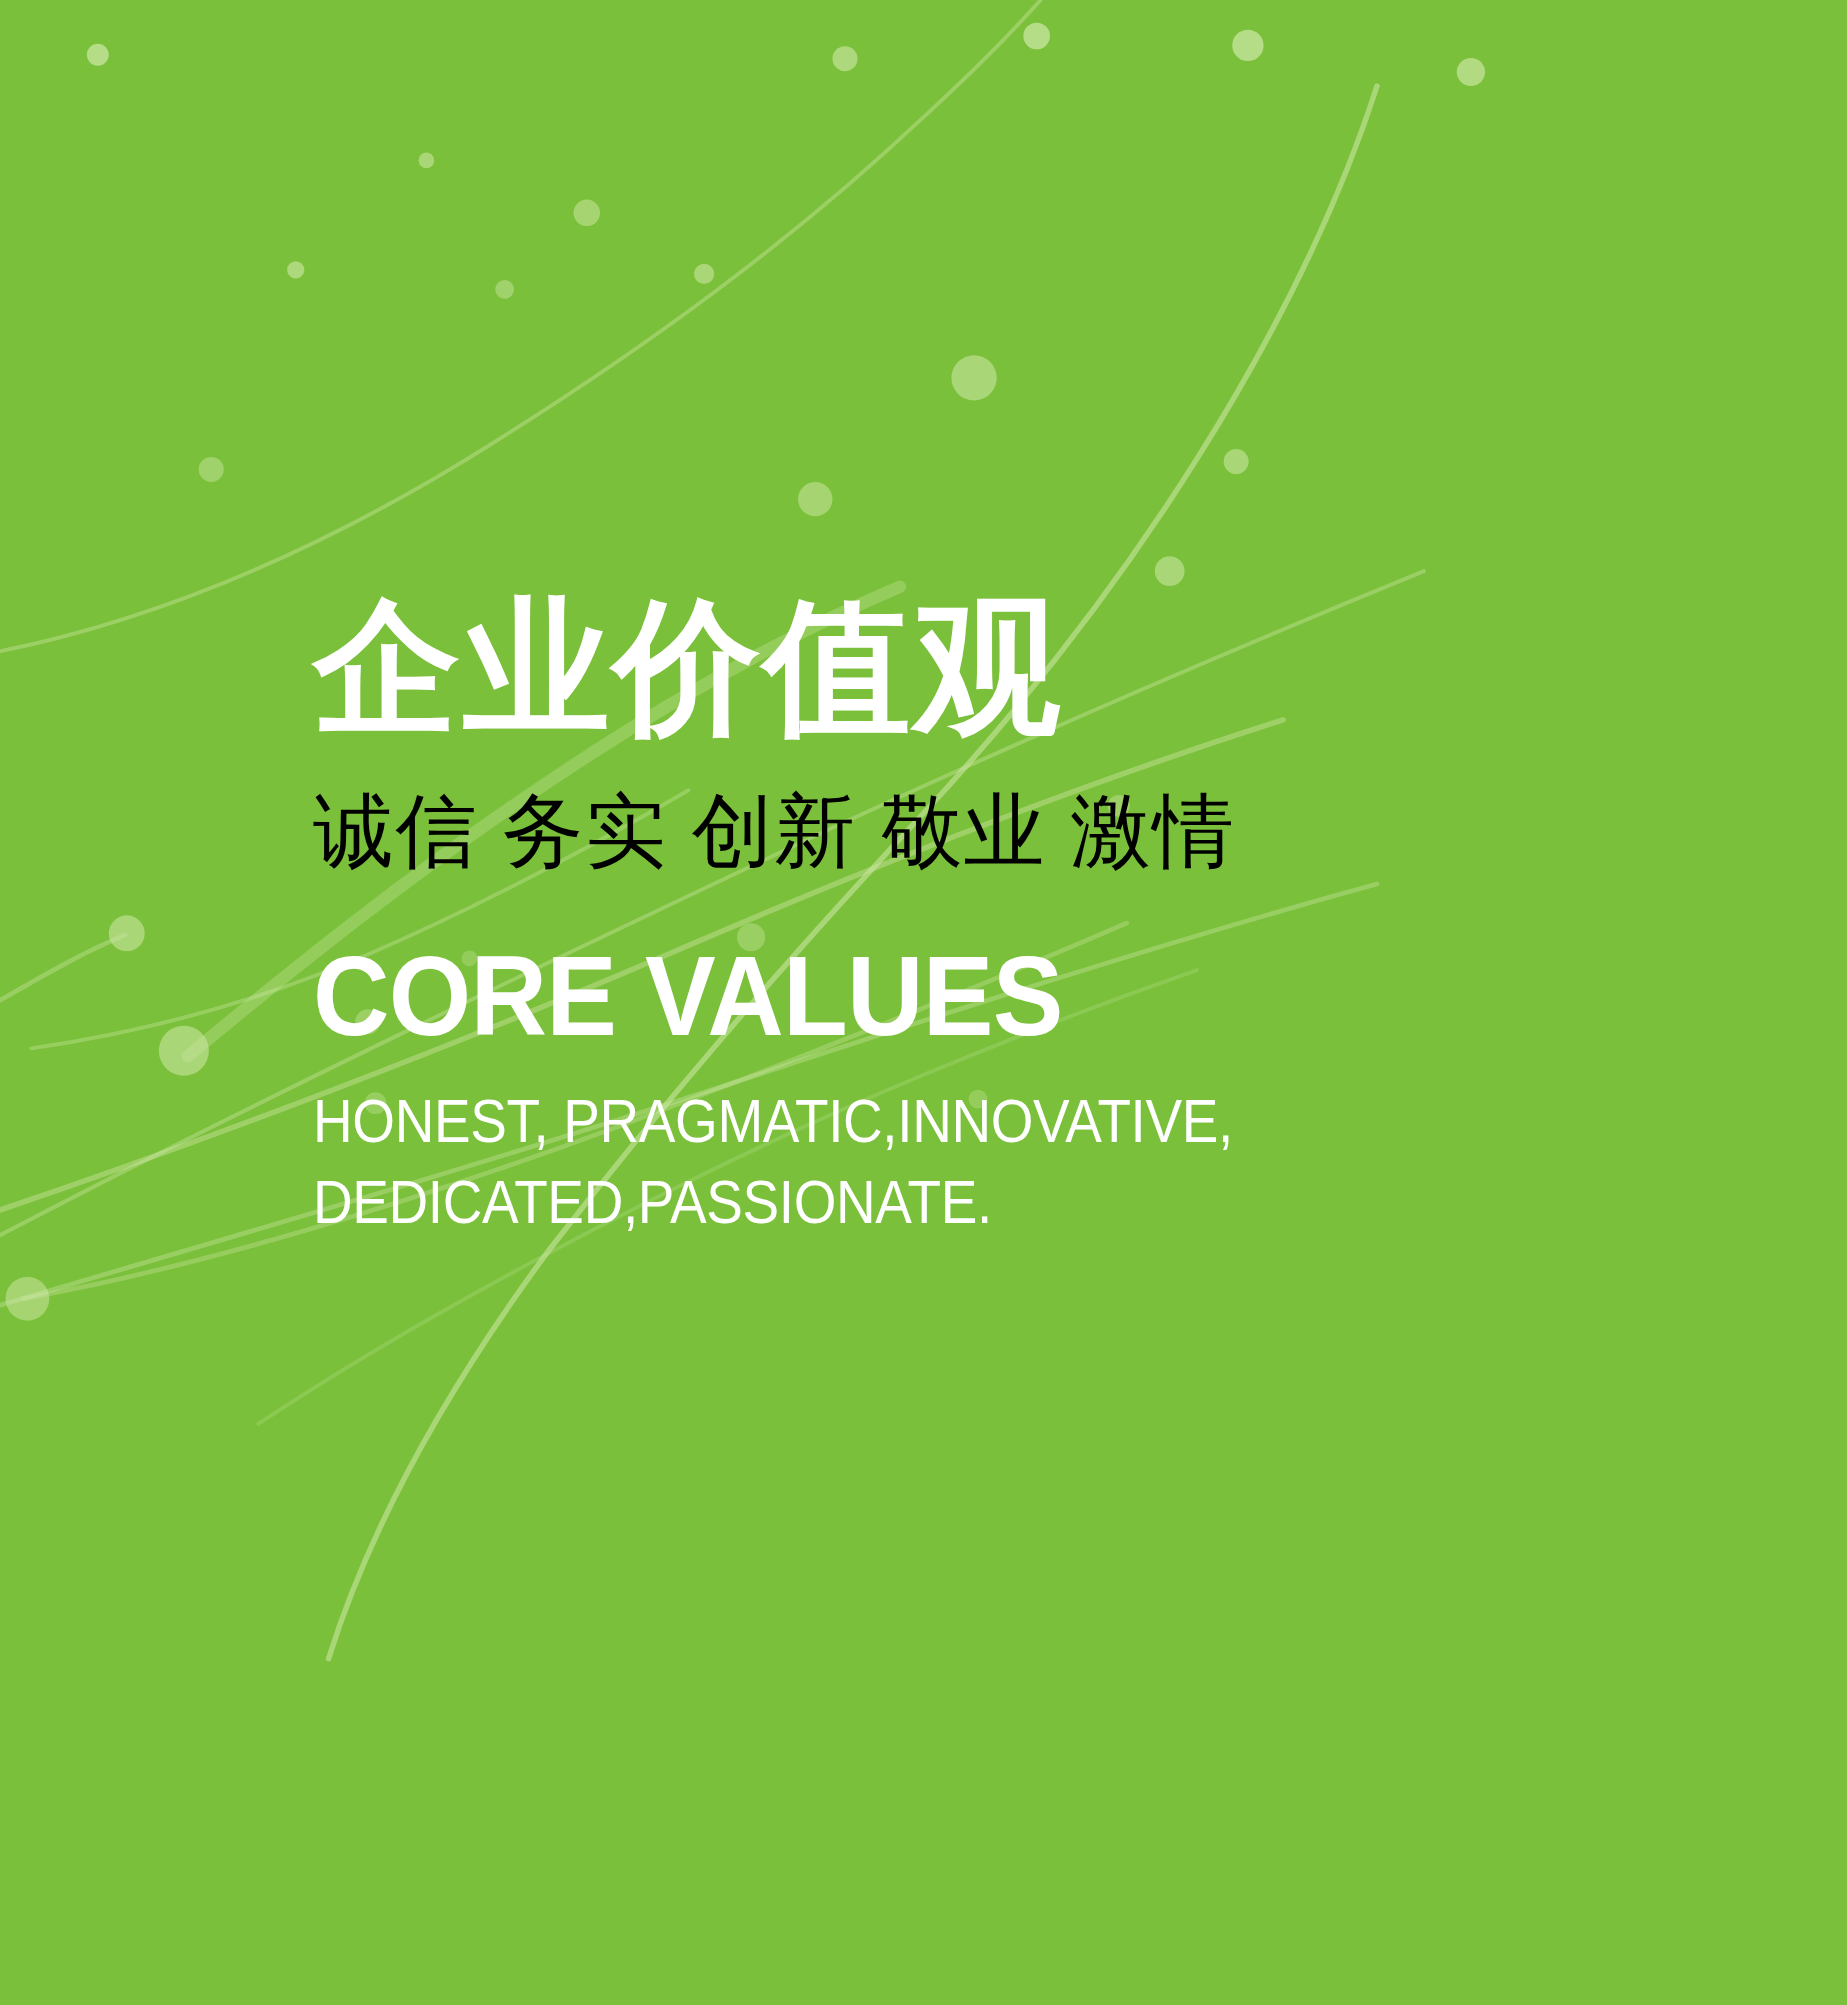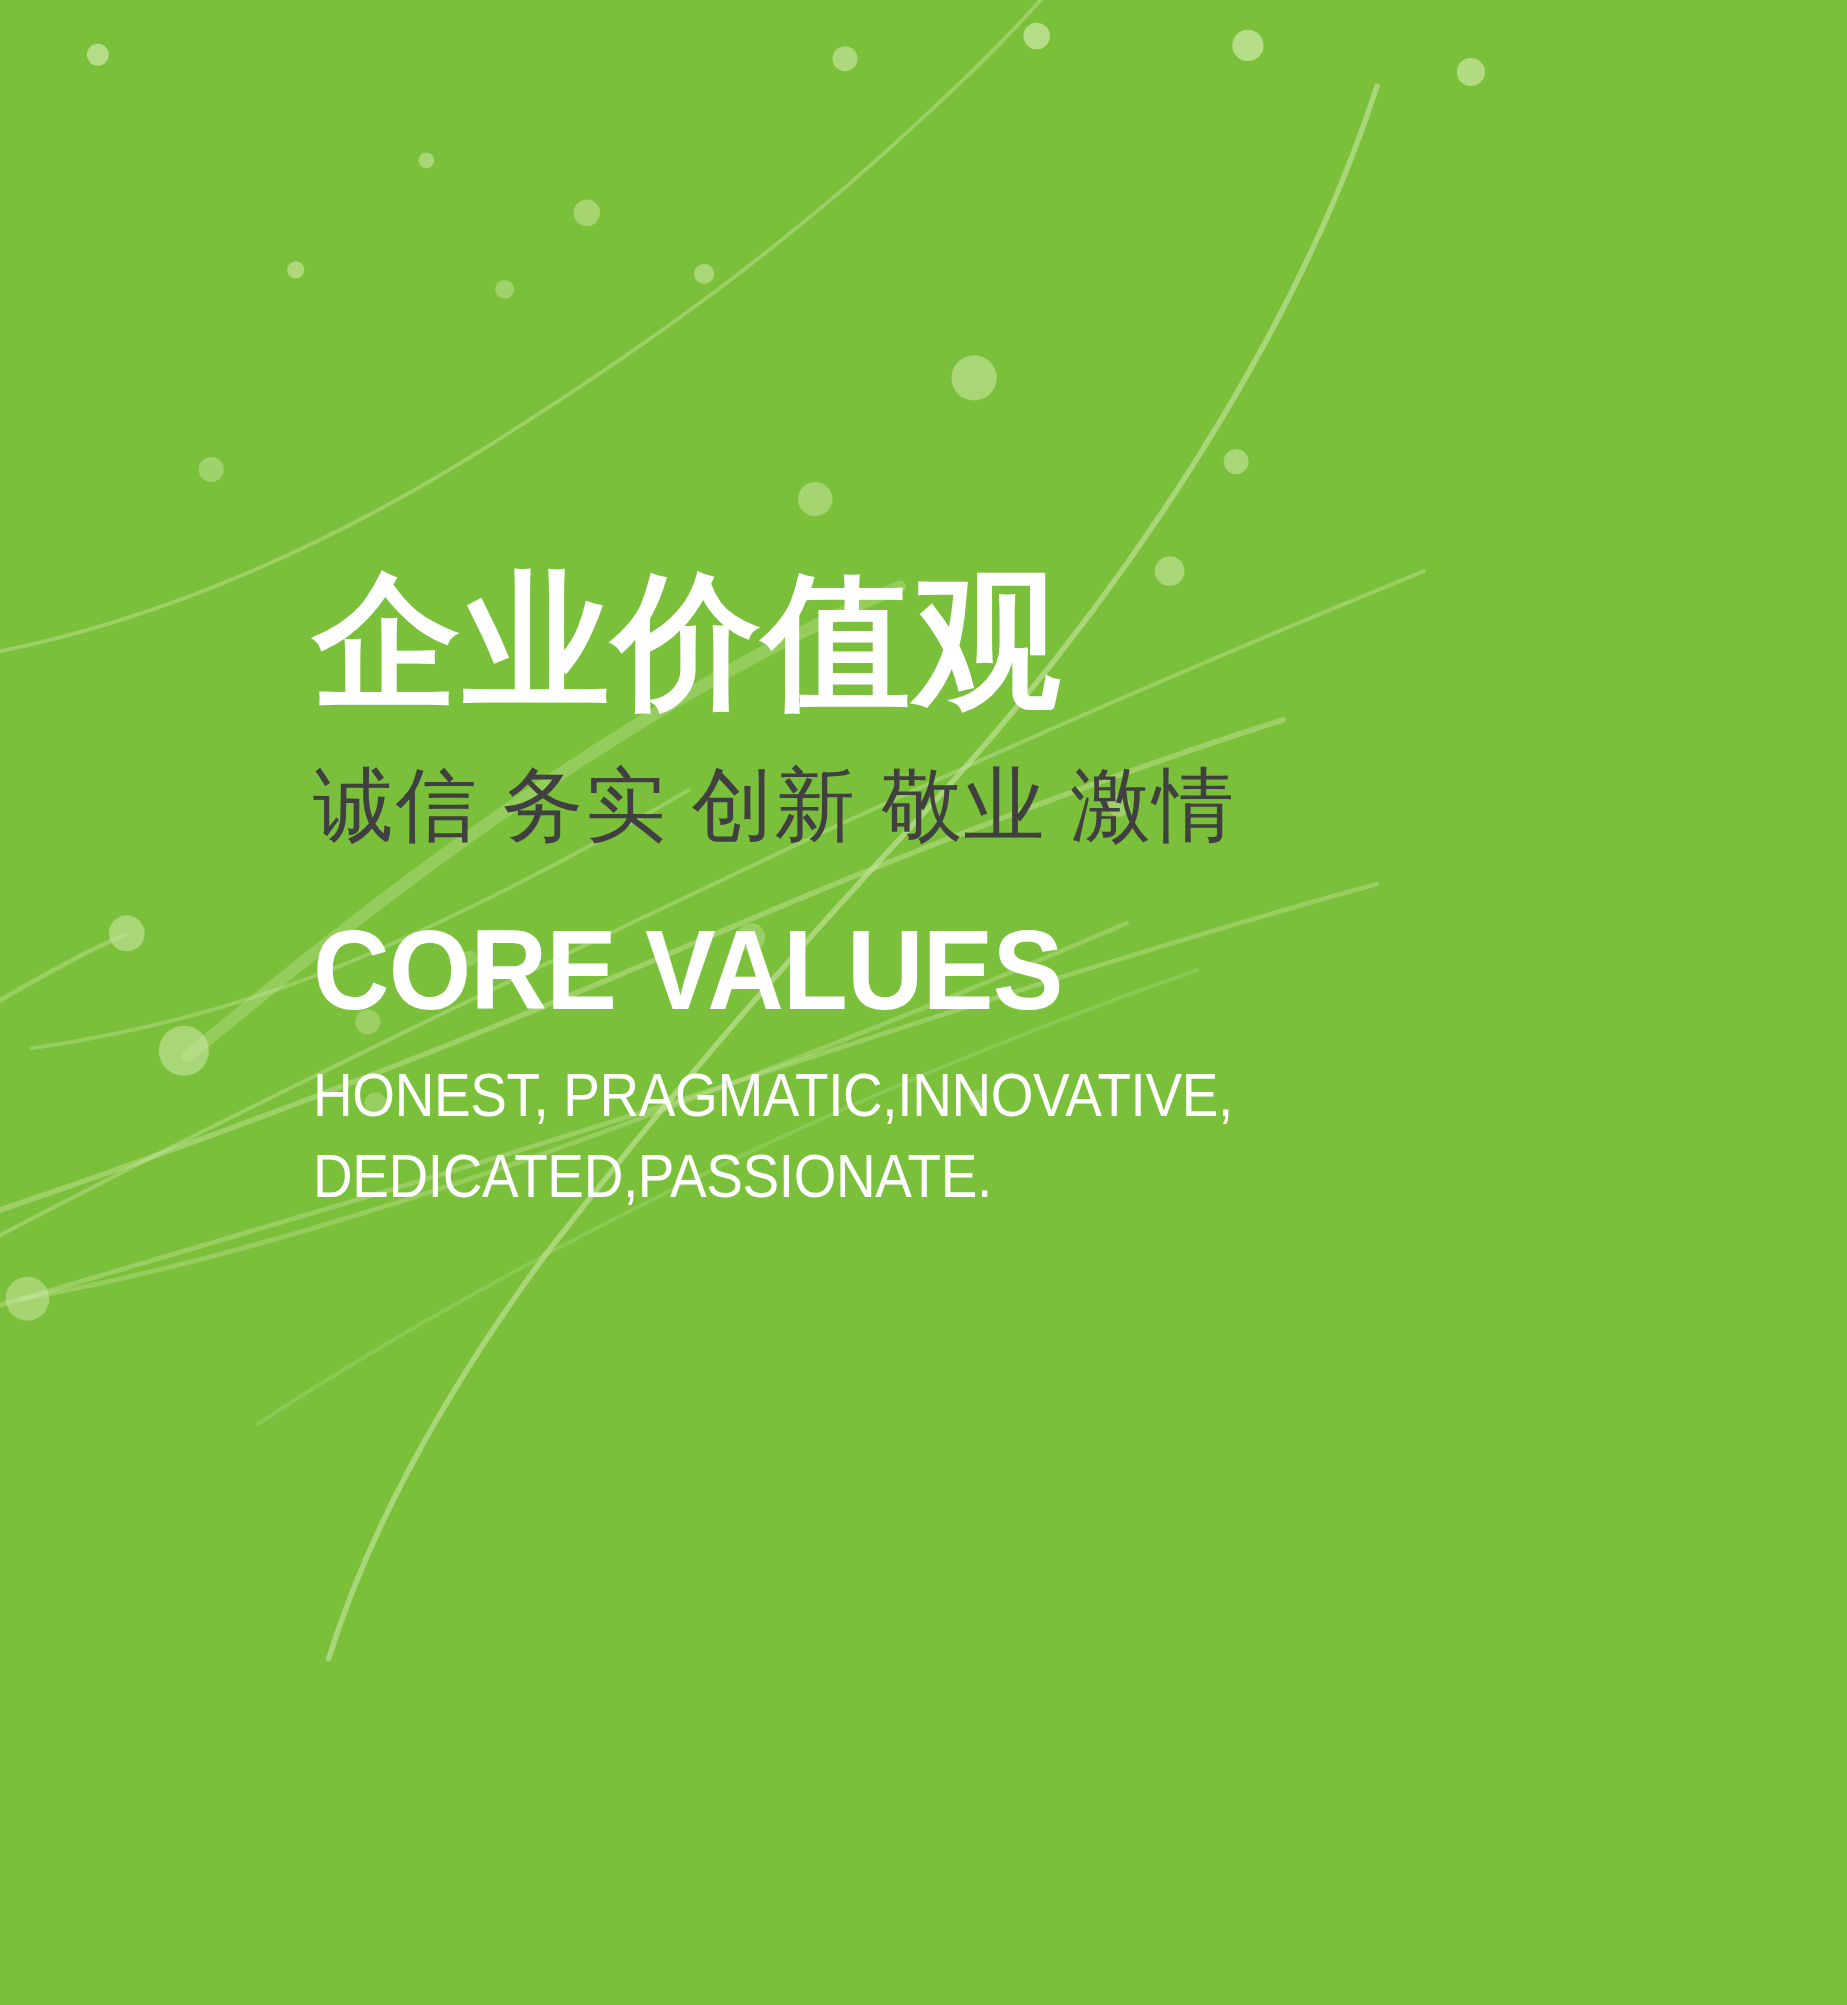--- a/index.html
+++ b/index.html
@@ -19,35 +19,35 @@
     position: absolute;
     inset: 0;
     width: 100%;
     height: 100%;
     display: block;
     pointer-events: none;
   }
   #content {
     position: absolute;
     left: 313px;
-    top: 568px;
+    top: 594px;
     width: 1408px;
   }
   .cn-title {
     color: #ffffff;
     font-family: "Liberation Sans", "DejaVu Sans", sans-serif;
     font-weight: 700;
     font-size: 147px;
     line-height: 1.0;
     letter-spacing: 3.1px;
     white-space: nowrap;
     margin: 0;
   }
   .cn-sub {
-    color: #404040;
+    color: #000000;
     font-family: "Liberation Sans", "DejaVu Sans", sans-serif;
     font-weight: 400;
     font-size: 81px;
     line-height: 1.0;
     letter-spacing: 1.6px;
     white-space: nowrap;
     margin: 50px 0 0 0;
   }
   .en-title {
     color: #ffffff;

